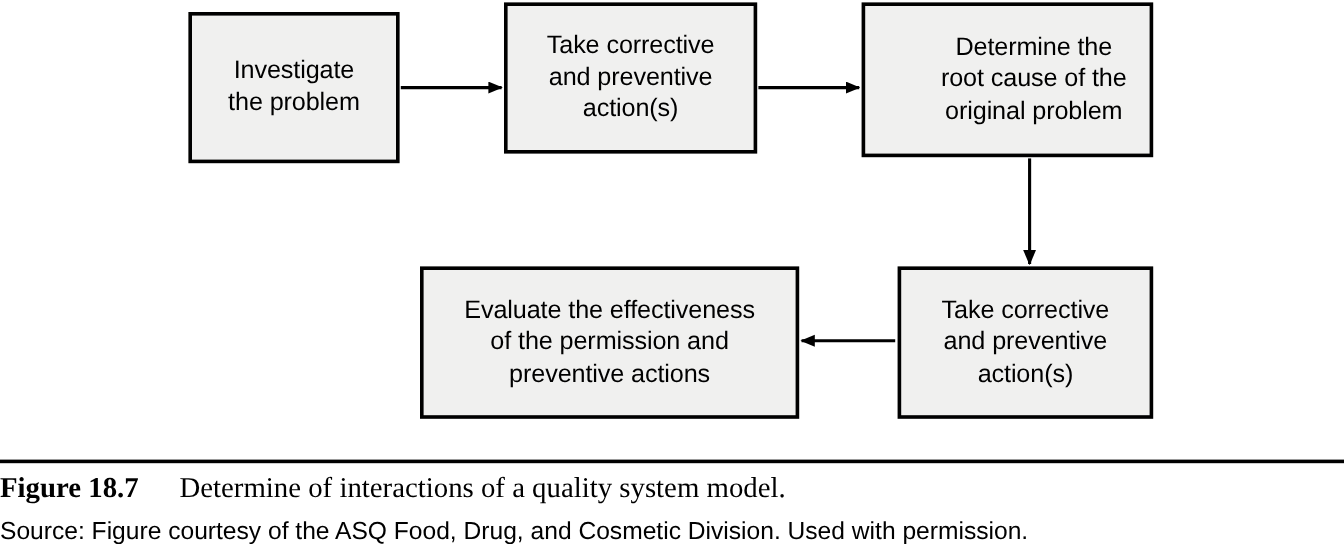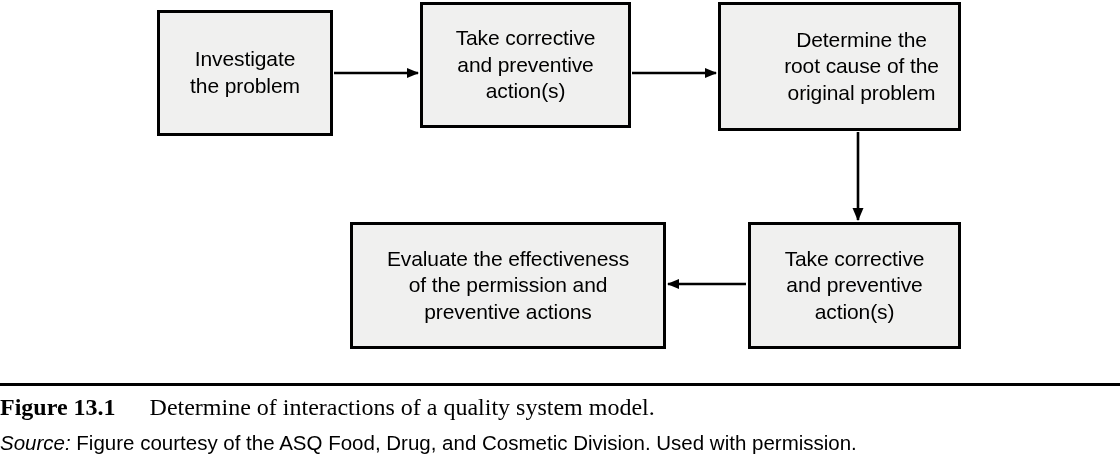--- a/index.html
+++ b/index.html
@@ -85,21 +85,20 @@
   }
   .caption-source {
     margin-top: 8px;
     font-family: "Liberation Sans", sans-serif;
     font-size: 20.5px;
     color: #000000;
     line-height: 1.25;
     white-space: nowrap;
   }
   .source-label {
-    font-style: italic;
   }
 </style>
 </head>
 <body>
 
 <div id="figure-root">
 
   <div class="flow-canvas">
 
     <div class="node" id="node-investigate">Investigate
@@ -150,20 +149,20 @@
         <line x1="746" y1="284" x2="668" y2="284" stroke="#000000" stroke-width="2.6" marker-end="url(#arrow-left)"></line>
       </g>
     </svg>
 
   </div>
 
   <div class="caption-rule"></div>
 
   <div class="caption-block">
     <div class="caption-main">
-      <span class="caption-label">Figure 13.1</span><span class="caption-gap"></span><span>Determine of interactions of a quality system model.</span>
+      <span class="caption-label">Figure 18.7</span><span class="caption-gap"></span><span>Determine of interactions of a quality system model.</span>
     </div>
     <div class="caption-source">
       <span class="source-label">Source:</span><span> Figure courtesy of the ASQ Food, Drug, and Cosmetic Division. Used with permission.</span>
     </div>
   </div>
 
 </div>
 
 </body></html>

